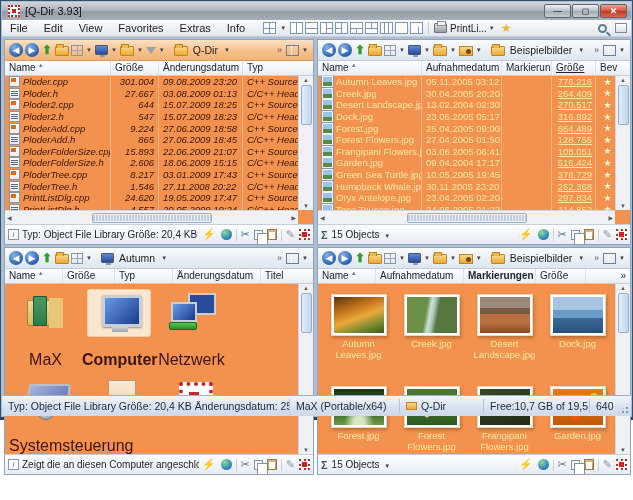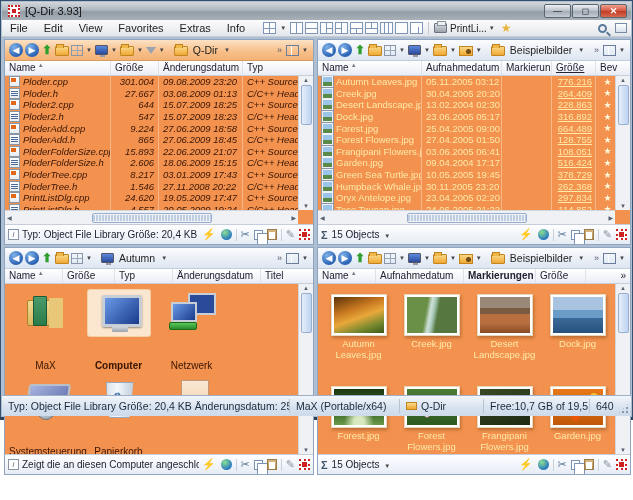--- a/index.html
+++ b/index.html
@@ -121,21 +121,21 @@
   .i-pencil { color:#8A96A4; font-size:11px; }
   .i-qmini { width:11px; height:11px; border:2px dotted #C22; background:#FFF; position:relative; }
   .i-qmini::after { content:""; position:absolute; left:1px; top:1px; right:1px; bottom:1px; background:#C22; }
   .ssep { width:1px; height:12px; background:#C8D0DA; }
 
   
   .deskgrid { position:absolute; left:0; right:15px; top:36px; bottom:20px; display:flex; flex-wrap:wrap; align-content:flex-start; padding:6px 0 0 4px; }
   .dcell { width:73px; height:86px; text-align:center; position:relative; }
   .icobox { display:inline-block; padding:2px 8px; border-radius:2px; }
   .dcell.sel .icobox { background:#FBE7D0; box-shadow:0 0 0 1px #F2CFA6; }
-  .dlabel { font-size:10px; color:#3A1505; margin-top:20px; white-space:nowrap; }
+  .dlabel { font-size:16px; color:#3A1505; margin-top:11px; white-space:nowrap; }
   .dcell.sel .dlabel { font-weight:bold; }
   .dic { width:46px; height:42px; position:relative; margin:0 auto; }
   .dic-folders::before { content:""; position:absolute; left:4px; top:8px; width:30px; height:24px; background:linear-gradient(#F2DA96,#D8B860); border:1px solid #A8862A; border-radius:2px; }
   .dic-folders::after { content:""; position:absolute; left:10px; top:4px; width:12px; height:28px; background:linear-gradient(#4A9A6A,#2A7A4A); border:1px solid #1A5A34; border-radius:1px; box-shadow:16px 2px 0 #E8C878; }
   .dic-computer::before { content:""; position:absolute; left:6px; top:3px; width:34px; height:26px; background:linear-gradient(135deg,#6A9AE8,#1A3A8A); border:3px solid #C8CED6; border-radius:2px; box-shadow:0 1px 2px rgba(0,0,0,0.4); }
   .dic-computer::after { content:""; position:absolute; left:16px; bottom:2px; width:16px; height:6px; background:linear-gradient(#D8DCE2,#9AA2AC); border-radius:1px; }
   .dic-network::before { content:""; position:absolute; left:2px; top:10px; width:22px; height:16px; background:linear-gradient(135deg,#6A9AE8,#1A3A8A); border:2px solid #C8CED6; box-shadow:18px -8px 0 -1px #2A4A9A, 18px -8px 0 1px #C8CED6; }
   .dic-network::after { content:""; position:absolute; left:0px; bottom:4px; width:26px; height:6px; background:linear-gradient(#5AC85A,#2A8A2A); border:1px solid #1A6A1A; border-radius:2px; }
   .dic-ie::before { content:"e"; position:absolute; left:8px; top:-6px; font-size:40px; font-weight:bold; color:#2868C8; font-family:"Liberation Serif",serif; }
   .dic-ie::after { content:""; position:absolute; left:2px; top:10px; width:42px; height:20px; border:3px solid transparent; border-top:3px solid #E8A020; border-radius:50%; transform:rotate(-12deg); }
@@ -435,21 +435,21 @@
           <span class="cell c3 num">264.409</span>
           <span class="cell c4 starcell">★</span>
         </div>
         <div class="lrow">
           <span class="cell c0">
             <span class="fi fi-img"></span>
             <span>Desert Landscape.jpg</span>
           </span>
           <span class="cell c1">13.02.2004 02:30</span>
           <span class="cell c2"></span>
-          <span class="cell c3 num">228.863</span>
+          <span class="cell c3 num">270.517</span>
           <span class="cell c4 starcell">★</span>
         </div>
         <div class="lrow">
           <span class="cell c0">
             <span class="fi fi-img"></span>
             <span>Dock.jpg</span>
           </span>
           <span class="cell c1">23.06.2005 05:17</span>
           <span class="cell c2"></span>
           <span class="cell c3 num">316.892</span>
@@ -588,21 +588,20 @@
         <span class="hcell c1"><span>Größe</span></span>
         <span class="hcell c2"><span>Typ</span></span>
         <span class="hcell c3"><span>Änderungsdatum</span></span>
         <span class="hcell c4"><span>Titel</span></span>
       </div>
     <div class="deskgrid" id="desk">
         <div class="dcell"><div class="icobox"><div class="dic dic-folders"></div></div><div class="dlabel">MaX</div></div>
         <div class="dcell sel"><div class="icobox"><div class="dic dic-computer"></div></div><div class="dlabel">Computer</div></div>
         <div class="dcell"><div class="icobox"><div class="dic dic-network"></div></div><div class="dlabel">Netzwerk</div></div>
         <div class="dcell"><div class="icobox"><div class="dic dic-cpanel"></div></div><div class="dlabel">Systemsteuerung</div></div>
-        <div class="dcell"><div class="icobox"><div class="dic dic-bin"></div></div><div class="dlabel">Papierkorb</div></div>
         <div class="dcell hid"><div class="icobox"><div class="dic dic-ini"></div></div></div>
         <div class="dcell"><div class="icobox"><div class="dic dic-qdir"></div></div></div>
       </div>
     <div class="vscroll">
         <span class="sarw">▲</span>
         <span class="sthumb"></span>
         <span class="vfill"></span>
         <span class="sarw">▼</span>
       </div>
     <div class="pstatus">

